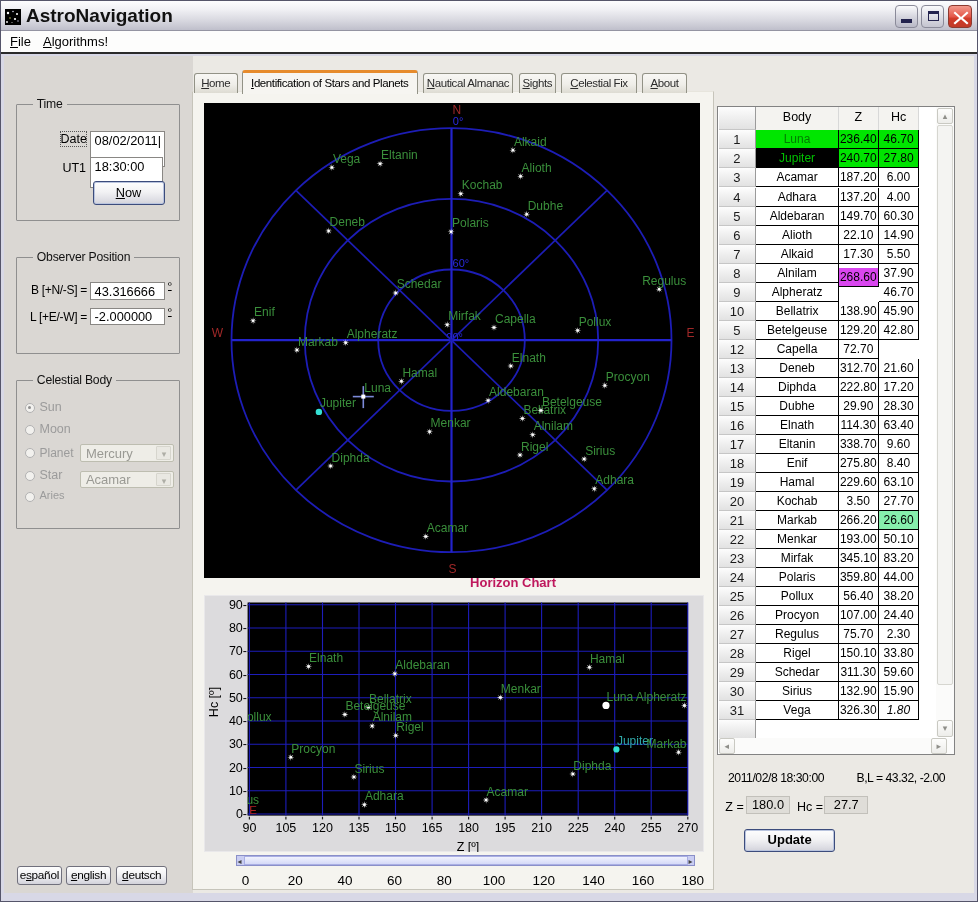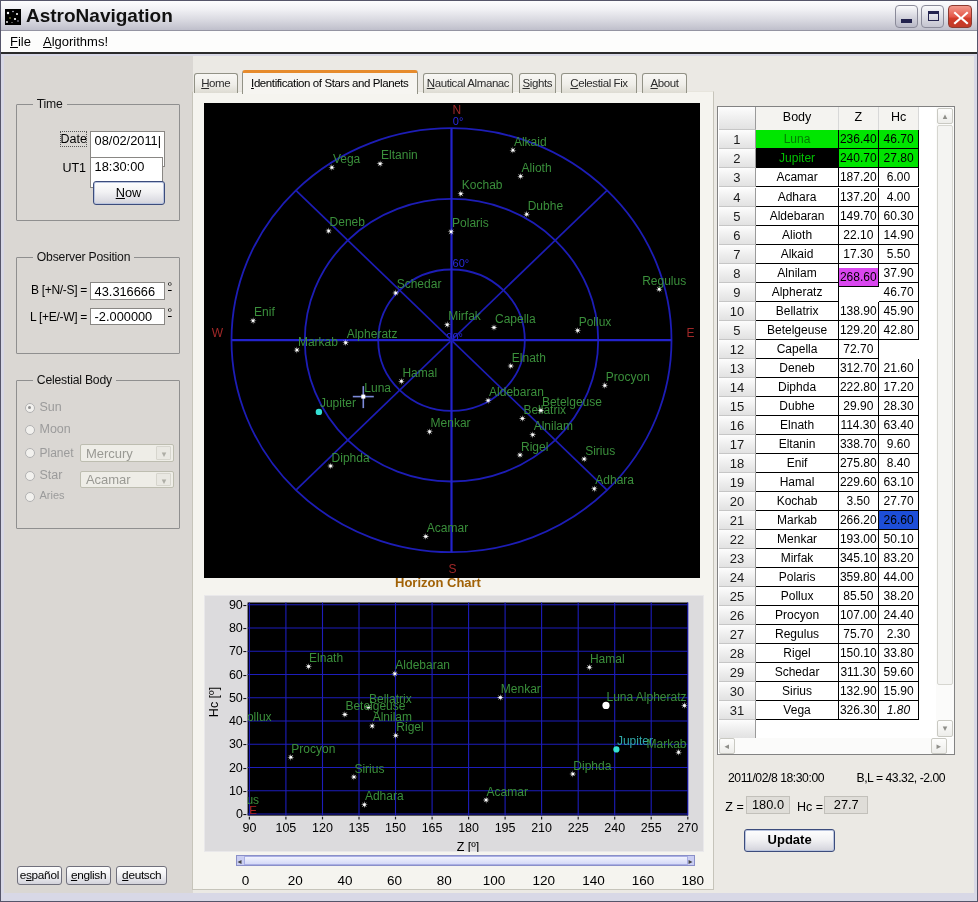--- a/index.html
+++ b/index.html
@@ -200,21 +200,21 @@
     <polygon points="316.0,348.4 316.4,351.0 318.5,349.4 317.0,351.5 319.6,352.0 317.0,352.4 318.5,354.5 316.4,353.0 316.0,355.6 315.6,353.0 313.4,354.5 315.0,352.4 312.4,352.0 315.0,351.5 313.4,349.4 315.6,351.0" fill="#ffffff"></polygon>
     <text x="317.0" y="347.5" fill="#3a8f3b" font-size="12">Rigel</text>
     <polygon points="191.7,186.3 192.1,188.9 194.2,187.4 192.7,189.5 195.3,189.9 192.7,190.4 194.2,192.5 192.1,190.9 191.7,193.5 191.3,190.9 189.1,192.5 190.7,190.4 188.1,189.9 190.7,189.5 189.1,187.4 191.3,188.9" fill="#ffffff"></polygon>
     <text x="192.7" y="185.4" fill="#3a8f3b" font-size="12">Schedar</text>
     <polygon points="380.2,352.4 380.6,355.0 382.7,353.5 381.2,355.6 383.8,356.0 381.2,356.4 382.7,358.6 380.6,357.0 380.2,359.6 379.8,357.0 377.6,358.6 379.2,356.4 376.6,356.0 379.2,355.6 377.6,353.5 379.8,355.0" fill="#ffffff"></polygon>
     <text x="381.2" y="351.5" fill="#3a8f3b" font-size="12">Sirius</text>
     <polygon points="127.9,60.8 128.3,63.4 130.4,61.8 128.9,63.9 131.5,64.4 128.9,64.8 130.4,66.9 128.3,65.4 127.9,68.0 127.5,65.4 125.3,66.9 126.9,64.8 124.3,64.4 126.9,63.9 125.3,61.8 127.5,63.4" fill="#ffffff"></polygon>
     <text x="128.9" y="59.9" fill="#3a8f3b" font-size="12">Vega</text>
   </svg>
 <div class="abs" style="left:204px;top:575.5px;width:500px;height:13px;"></div>
-<div class="abs" style="left:395px;top:575px;width:140px;text-align:left;font-size:13px;font-weight:bold;color:#a16207;">Horizon Chart</div>
+<div class="abs" style="left:416px;top:575px;width:140px;text-align:right;font-size:13px;font-weight:bold;color:#be185d;">Horizon Chart</div>
 <div class="abs" style="left:204px;top:595px;width:500px;height:257px;background:#dcdbdd;border:1px solid #e9e8ea;"></div>
 <svg width="500" height="257" viewBox="0 0 500 257" style="position:absolute;left:204px;top:595px;">
     <rect x="43.6" y="7.5" width="440.4" height="213.1" fill="#000"></rect>
     <line x1="45.4" y1="7.5" x2="45.4" y2="220.6" stroke="#1d1dbb" stroke-width="1.1"></line>
     <line x1="45.4" y1="221.8" x2="45.4" y2="224.4" stroke="#222" stroke-width="1.2"></line>
     <text x="45.4" y="237" fill="#000" font-size="12.5" text-anchor="middle">90</text>
     <line x1="81.9" y1="7.5" x2="81.9" y2="220.6" stroke="#1d1dbb" stroke-width="1.1"></line>
     <line x1="81.9" y1="221.8" x2="81.9" y2="224.4" stroke="#222" stroke-width="1.2"></line>
     <text x="81.9" y="237" fill="#000" font-size="12.5" text-anchor="middle">105</text>
     <line x1="118.5" y1="7.5" x2="118.5" y2="220.6" stroke="#1d1dbb" stroke-width="1.1"></line>
@@ -414,36 +414,36 @@
 <div class="tc tb" style="top:472.8px;background:#ffffff;color:#000000;">Hamal</div>
 <div class="tc tz" style="top:472.8px;background:#ffffff;">229.60</div>
 <div class="tc th" style="top:472.8px;background:#ffffff;">63.10</div>
 <div class="trh" style="top:491.8px;">20</div>
 <div class="tc tb" style="top:491.8px;background:#ffffff;color:#000000;">Kochab</div>
 <div class="tc tz" style="top:491.8px;background:#ffffff;">3.50</div>
 <div class="tc th" style="top:491.8px;background:#ffffff;">27.70</div>
 <div class="trh" style="top:510.8px;">21</div>
 <div class="tc tb" style="top:510.8px;background:#ffffff;color:#000000;">Markab</div>
 <div class="tc tz" style="top:510.8px;background:#ffffff;">266.20</div>
-<div class="tc th" style="top:510.8px;background:#1d4ed8;">26.60</div>
+<div class="tc th" style="top:510.8px;background:#86efac;">26.60</div>
 <div class="trh" style="top:529.8px;">22</div>
 <div class="tc tb" style="top:529.8px;background:#ffffff;color:#000000;">Menkar</div>
 <div class="tc tz" style="top:529.8px;background:#ffffff;">193.00</div>
 <div class="tc th" style="top:529.8px;background:#ffffff;">50.10</div>
 <div class="trh" style="top:548.8px;">23</div>
 <div class="tc tb" style="top:548.8px;background:#ffffff;color:#000000;">Mirfak</div>
 <div class="tc tz" style="top:548.8px;background:#ffffff;">345.10</div>
 <div class="tc th" style="top:548.8px;background:#ffffff;">83.20</div>
 <div class="trh" style="top:567.9px;">24</div>
 <div class="tc tb" style="top:567.9px;background:#ffffff;color:#000000;">Polaris</div>
 <div class="tc tz" style="top:567.9px;background:#ffffff;">359.80</div>
 <div class="tc th" style="top:567.9px;background:#ffffff;">44.00</div>
 <div class="trh" style="top:586.9px;">25</div>
 <div class="tc tb" style="top:586.9px;background:#ffffff;color:#000000;">Pollux</div>
-<div class="tc tz" style="top:586.9px;background:#ffffff;">85.50</div>
+<div class="tc tz" style="top:586.9px;background:#ffffff;">56.40</div>
 <div class="tc th" style="top:586.9px;background:#ffffff;">38.20</div>
 <div class="trh" style="top:605.9px;">26</div>
 <div class="tc tb" style="top:605.9px;background:#ffffff;color:#000000;">Procyon</div>
 <div class="tc tz" style="top:605.9px;background:#ffffff;">107.00</div>
 <div class="tc th" style="top:605.9px;background:#ffffff;">24.40</div>
 <div class="trh" style="top:624.9px;">27</div>
 <div class="tc tb" style="top:624.9px;background:#ffffff;color:#000000;">Regulus</div>
 <div class="tc tz" style="top:624.9px;background:#ffffff;">75.70</div>
 <div class="tc th" style="top:624.9px;background:#ffffff;">2.30</div>
 <div class="trh" style="top:643.9px;">28</div>

